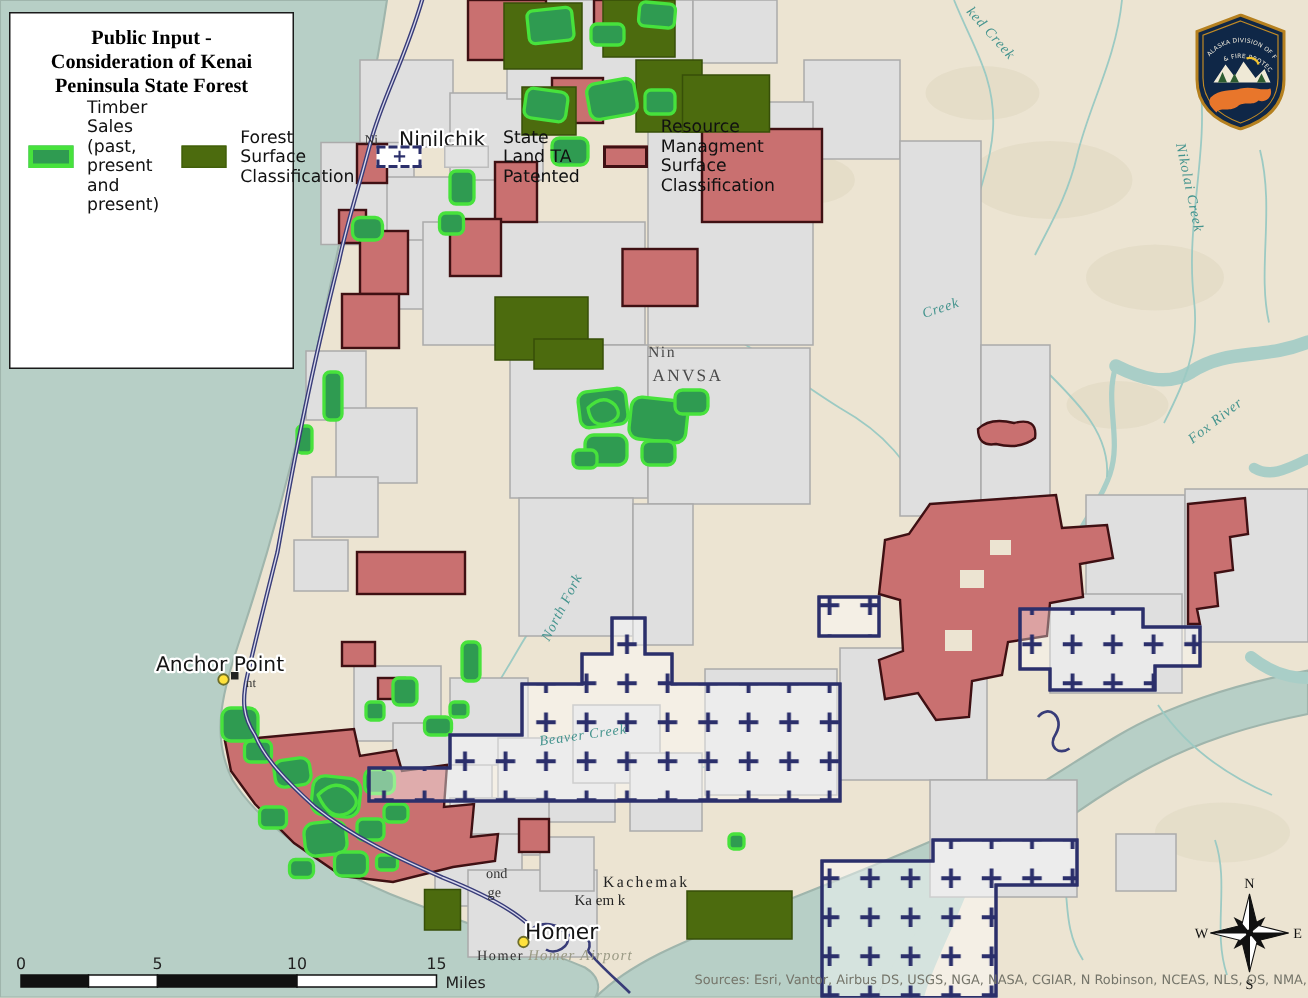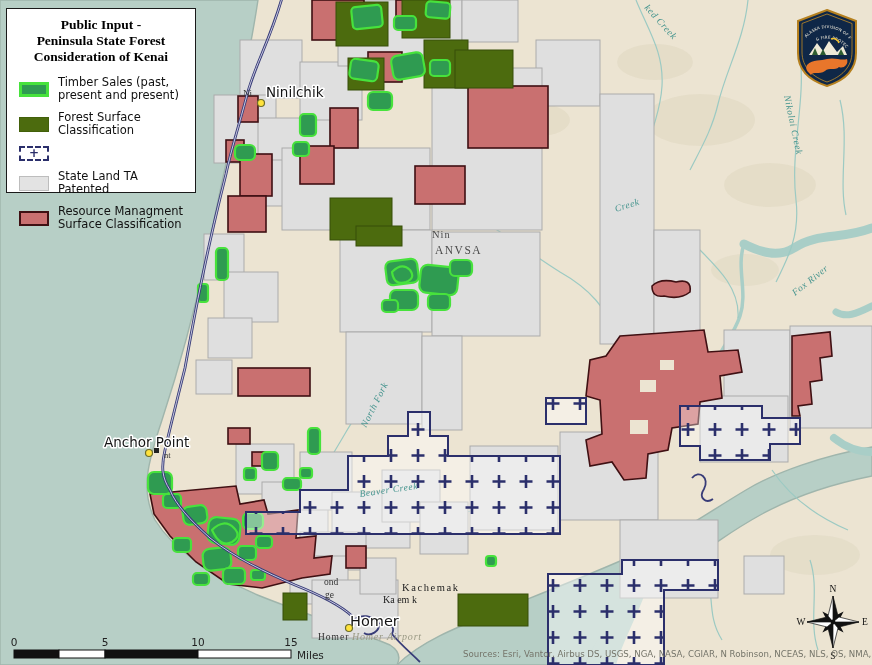--- a/index.html
+++ b/index.html
@@ -1,24 +1,24 @@
 <!DOCTYPE html>
 <html><head>
 <meta charset="utf-8">
 <style>
   html,body{margin:0;padding:0;}
   body{width:872px;height:665px;position:relative;overflow:hidden;background:#ece4d2;
        font-family:"DejaVu Sans",sans-serif;}
   #map{position:absolute;left:0;top:0;}
   
-  .legend{position:absolute;left:6px;top:8px;width:190px;height:185px;background:#ffffff;
+  .legend{position:absolute;left:6px;top:8px;width:190px;height:238px;background:#ffffff;
           border:1.6px solid #1a1a1a;box-sizing:border-box;padding:8px 6px 0 6px;}
   .legend .title{font-family:"Liberation Serif",serif;font-weight:bold;font-size:13.5px;
                  line-height:16px;text-align:center;color:#000;}
-  .legend .rows{margin-top:11px;display:flex;flex-direction:column;gap:9px;}
+  .legend .rows{display:flex;flex-direction:row;gap:9px;align-items:center;}
   .lrow{display:flex;align-items:center;}
   .sw{width:30px;height:15px;margin-left:6px;flex:none;box-sizing:border-box;}
   .sw-timber{background:#2f9b51;border:3px solid #47e23c;}
   .sw-forest{background:#4c6b0e;border:1px solid #42600a;}
   .sw-desig{background:#ffffff;border:2px dashed #2b2f6b;color:#2b2f6b;font-weight:bold;
             font-size:12px;line-height:10px;text-align:center;}
   .sw-resource{background:#c97070;border:2px solid #3f1013;}
   .sw-state{background:#e3e3e3;border:1px solid #bdbdbd;}
   .ltext{margin-left:9px;font-size:11.5px;line-height:13px;color:#111;}
   
@@ -301,22 +301,22 @@
       <rect x="105" y="650" width="93" height="8" fill="#111"></rect>
       <rect x="198" y="650" width="93" height="8" fill="#fff"></rect>
     </g>
     <text x="297" y="658.5" font-family="DejaVu Sans, sans-serif" font-size="10.5" fill="#222">Miles</text>
   </g>
 </svg>
 
 <div class="legend">
   <div class="title">
     <div>Public Input -</div>
+    <div>Consideration of Kenai</div>
     <div>Peninsula State Forest</div>
-    <div>Consideration of Kenai</div>
   </div>
   <div class="rows">
     <div class="lrow">
       <div class="sw sw-timber"></div>
       <div class="ltext">
         <div>Timber Sales (past,</div>
         <div>present and present)</div>
       </div>
     </div>
     <div class="lrow">

